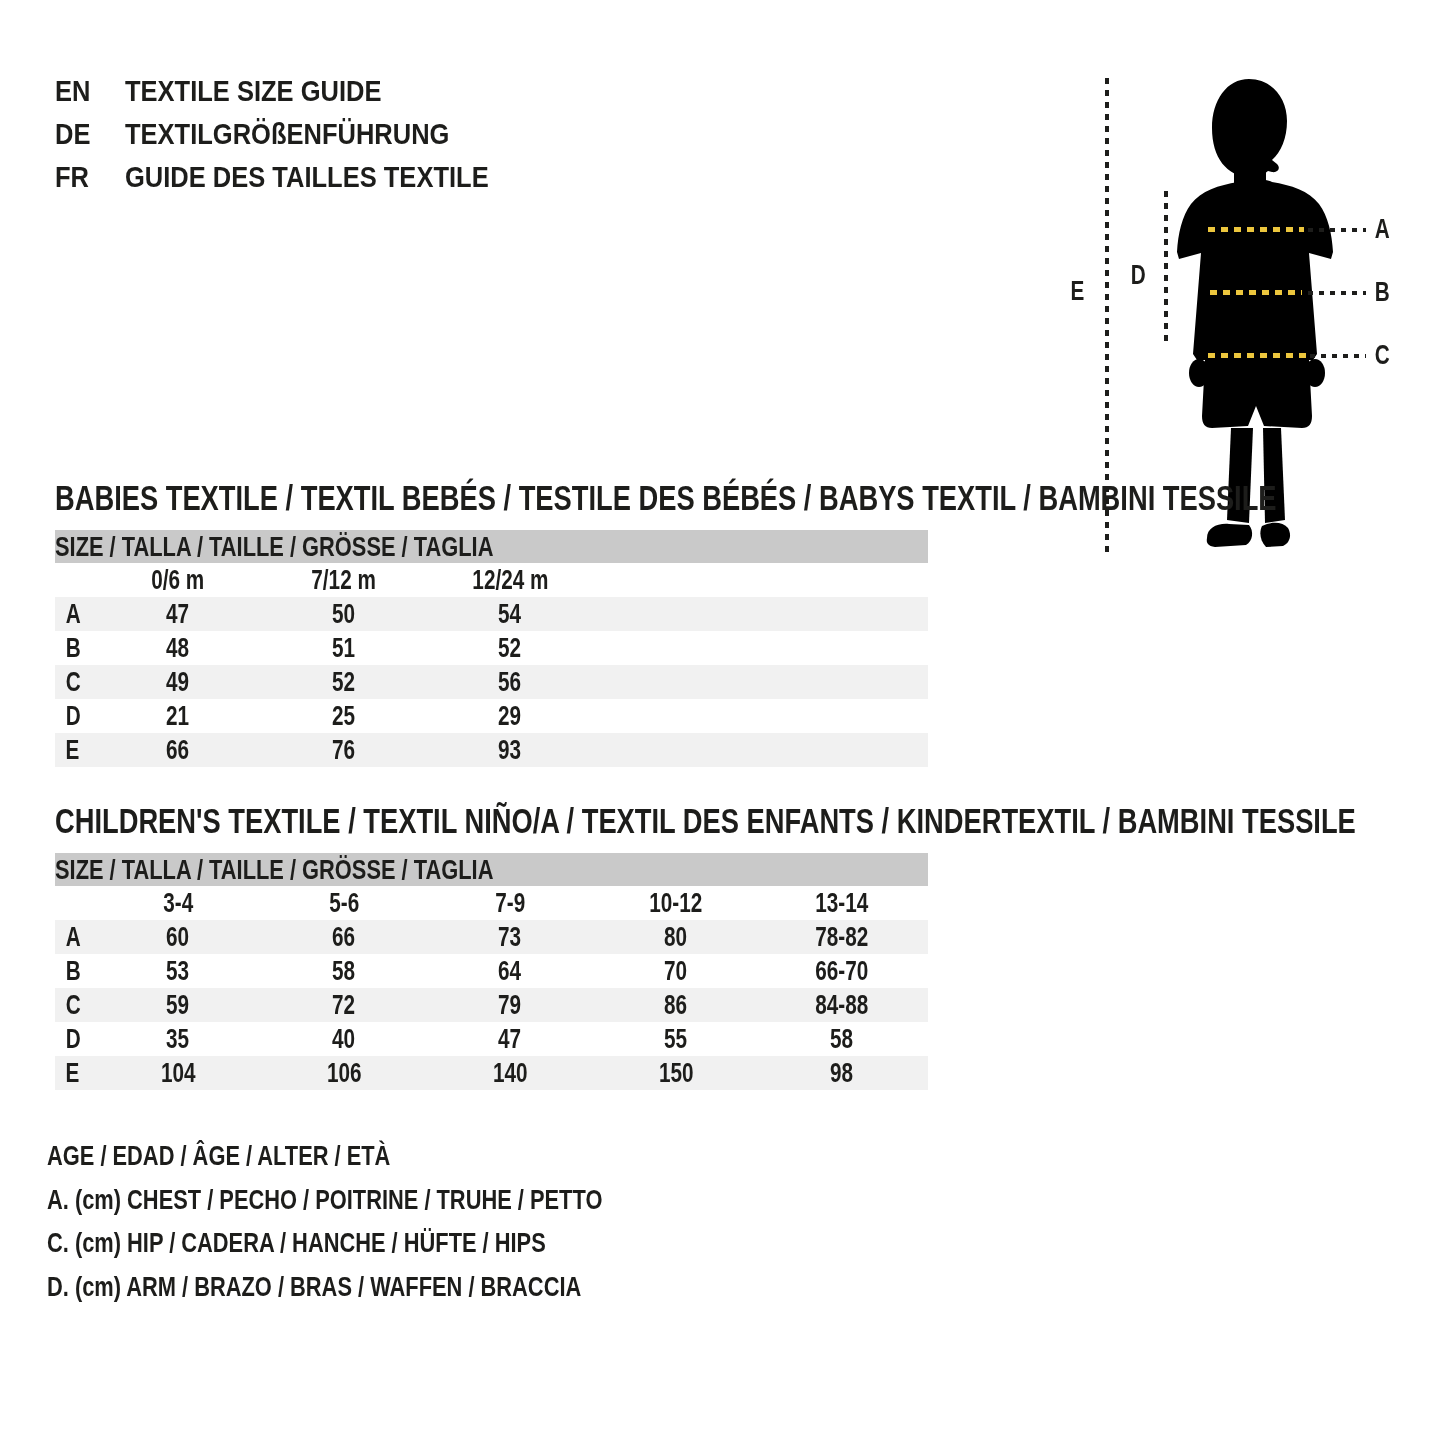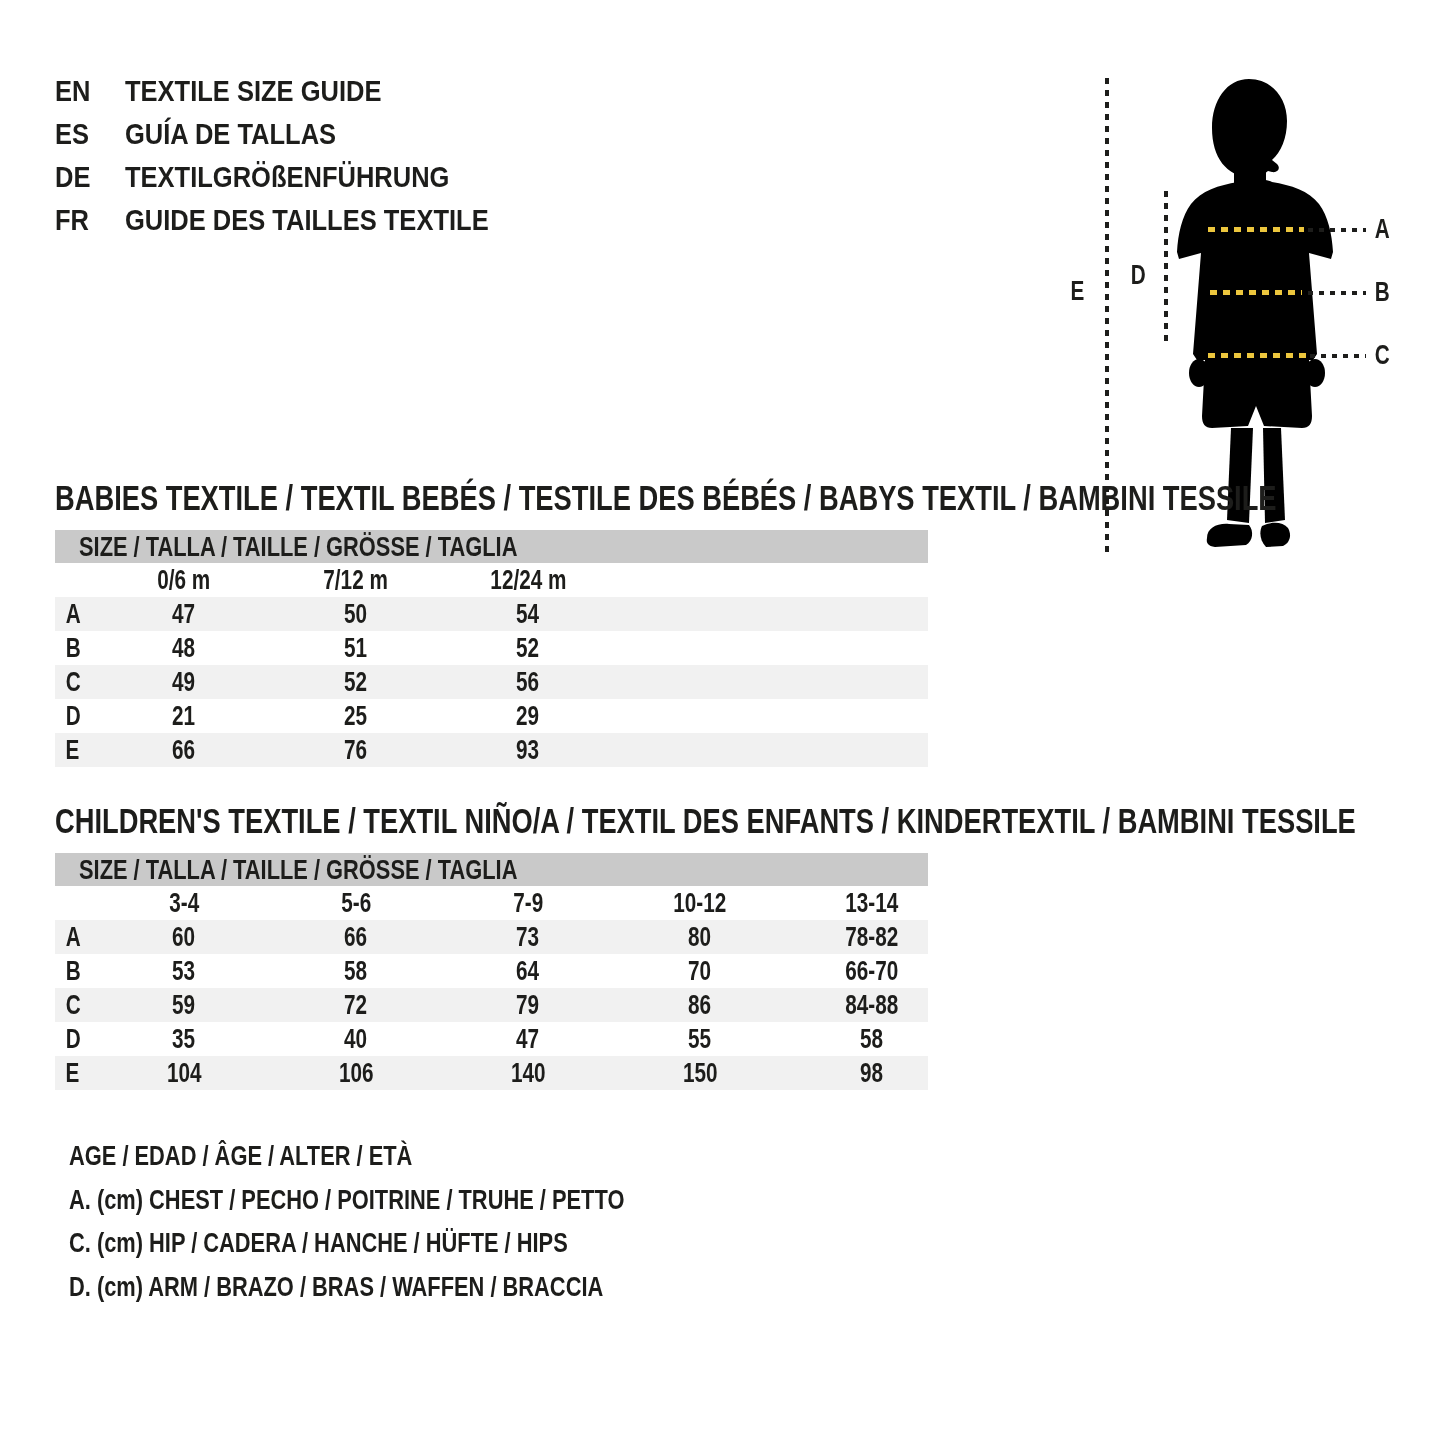--- a/index.html
+++ b/index.html
@@ -20,50 +20,46 @@
 
   
   .section-title{position:absolute;left:55px;font-size:35px;line-height:1;}
   .title-babies{top:480px;}
   .title-children{top:803px;}
 
   
   .size-table{position:absolute;left:55px;width:873px;font-size:28px;}
   .table-babies{top:530px;}
   .table-children{top:853px;}
-  .size-bar{height:33px;background:#c9c9c9;display:flex;align-items:center;padding-left:24px;box-sizing:border-box;}
-  .trow{display:flex;align-items:center;height:34px;gap:6px;}
+  .size-bar{height:33px;background:#c9c9c9;display:flex;align-items:center;padding-left:0;box-sizing:border-box;}
+  .trow{display:flex;align-items:center;height:34px;}
   .trow.stripe{background:#f1f1f1;}
   .cell-label{width:40px;flex:0 0 40px;padding-left:8px;box-sizing:border-box;}
   .cell{width:166px;flex:0 0 166px;text-align:center;}
   .fill{flex:1 1 auto;}
 
   
-  .legend{position:absolute;left:69px;top:1134px;font-size:28px;line-height:43.5px;}
+  .legend{position:absolute;left:47px;top:1134px;font-size:28px;line-height:43.5px;}
 
   
   .vdots{position:absolute;width:4px;background-image:repeating-linear-gradient(to bottom,#1d1d1b 0 6px,transparent 6px 12px);}
   .hdots{position:absolute;height:4px;background-image:repeating-linear-gradient(to right,#1d1d1b 0 5px,transparent 5px 11px);}
   .hdash-yellow{position:absolute;height:5px;background-image:repeating-linear-gradient(to right,#ecc63d 0 7px,transparent 7px 13px);}
   .fig-label{position:absolute;font-size:28px;line-height:1;}
   .silhouette{position:absolute;left:1175px;top:76px;width:160px;height:478px;}
 </style>
 </head>
 <body>
 
 <div class="page">
 
   <div class="lang-header">
     <div class="lang-row">
       <span class="lang-code tx85">EN</span>
       <span class="tx85">TEXTILE SIZE GUIDE</span>
-    </div>
-    <div class="lang-row">
-      <span class="lang-code tx85">ES</span>
-      <span class="tx85">GUÍA DE TALLAS</span>
     </div>
     <div class="lang-row">
       <span class="lang-code tx85">DE</span>
       <span class="tx85">TEXTILGRÖßENFÜHRUNG</span>
     </div>
     <div class="lang-row">
       <span class="lang-code tx85">FR</span>
       <span class="tx85">GUIDE DES TAILLES TEXTILE</span>
     </div>
   </div>

